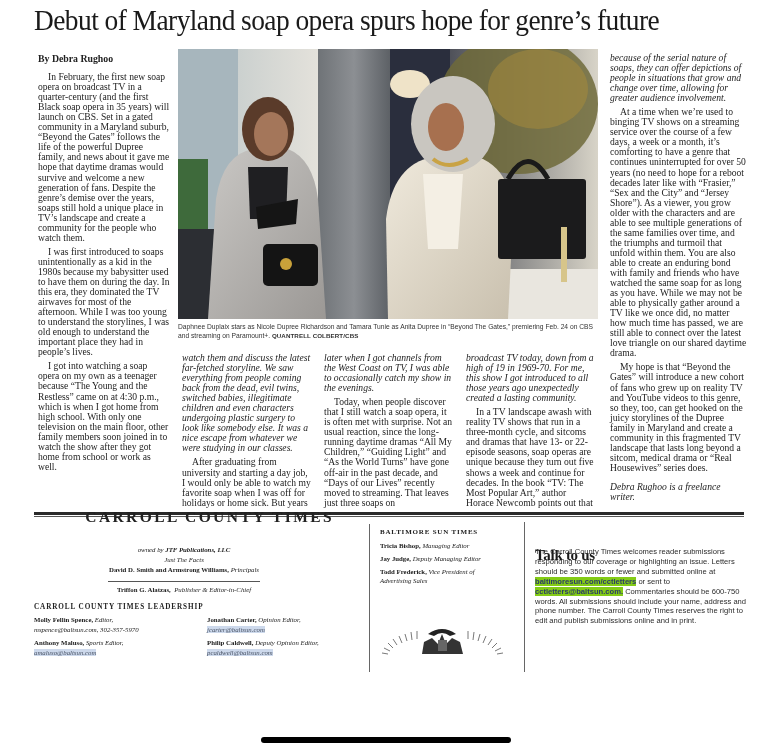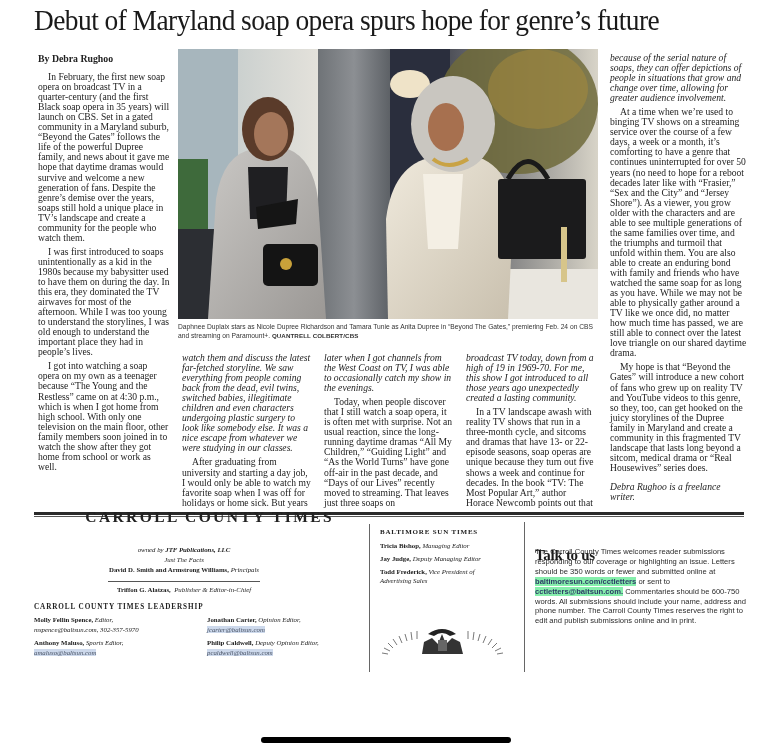--- a/index.html
+++ b/index.html
@@ -59,21 +59,21 @@
   .person i { font-style: italic; }
   .email { background: #cdd9ec; font-style: italic; color: #4a5466; }
 
   .bsm-head { left: 380px; top: 528px; font-size: 7px; font-weight: bold; letter-spacing: 0.8px; }
   .bsm-item { position: absolute; left: 380px; font-family: "Liberation Serif", "DejaVu Serif", serif; font-size: 6.8px; line-height: 9px; color: #222; width: 130px; }
 
   .seal { position: absolute; left: 380px; top: 626px; width: 125px; height: 30px; }
 
   .talk-title { position: absolute; left: 535px; top: 521px; font-family: "Liberation Serif", "DejaVu Serif", serif; font-size: 15px; font-weight: bold; letter-spacing: -0.3px; color: #1a1a1a; margin-top: 26px; }
   .talk-body { position: absolute; left: 535px; top: 547px; width: 218px; font-family: "Liberation Sans", "DejaVu Sans", sans-serif; font-size: 7.6px; line-height: 9.9px; color: #2b2b2b; }
-  .talk-body .hl { background: #86efac; font-weight: bold; color: #2b3d66; }
+  .talk-body .hl { background: #84cc16; font-weight: bold; color: #2b3d66; }
 
   .home-indicator { position: absolute; left: 261px; top: 737px; width: 250px; height: 6px; border-radius: 3px; background: #000; }
 </style>
 </head>
 <body>
 
 <div class="page">
 
   <div class="headline">Debut of Maryland soap opera spurs hope for genre’s future</div>
 

